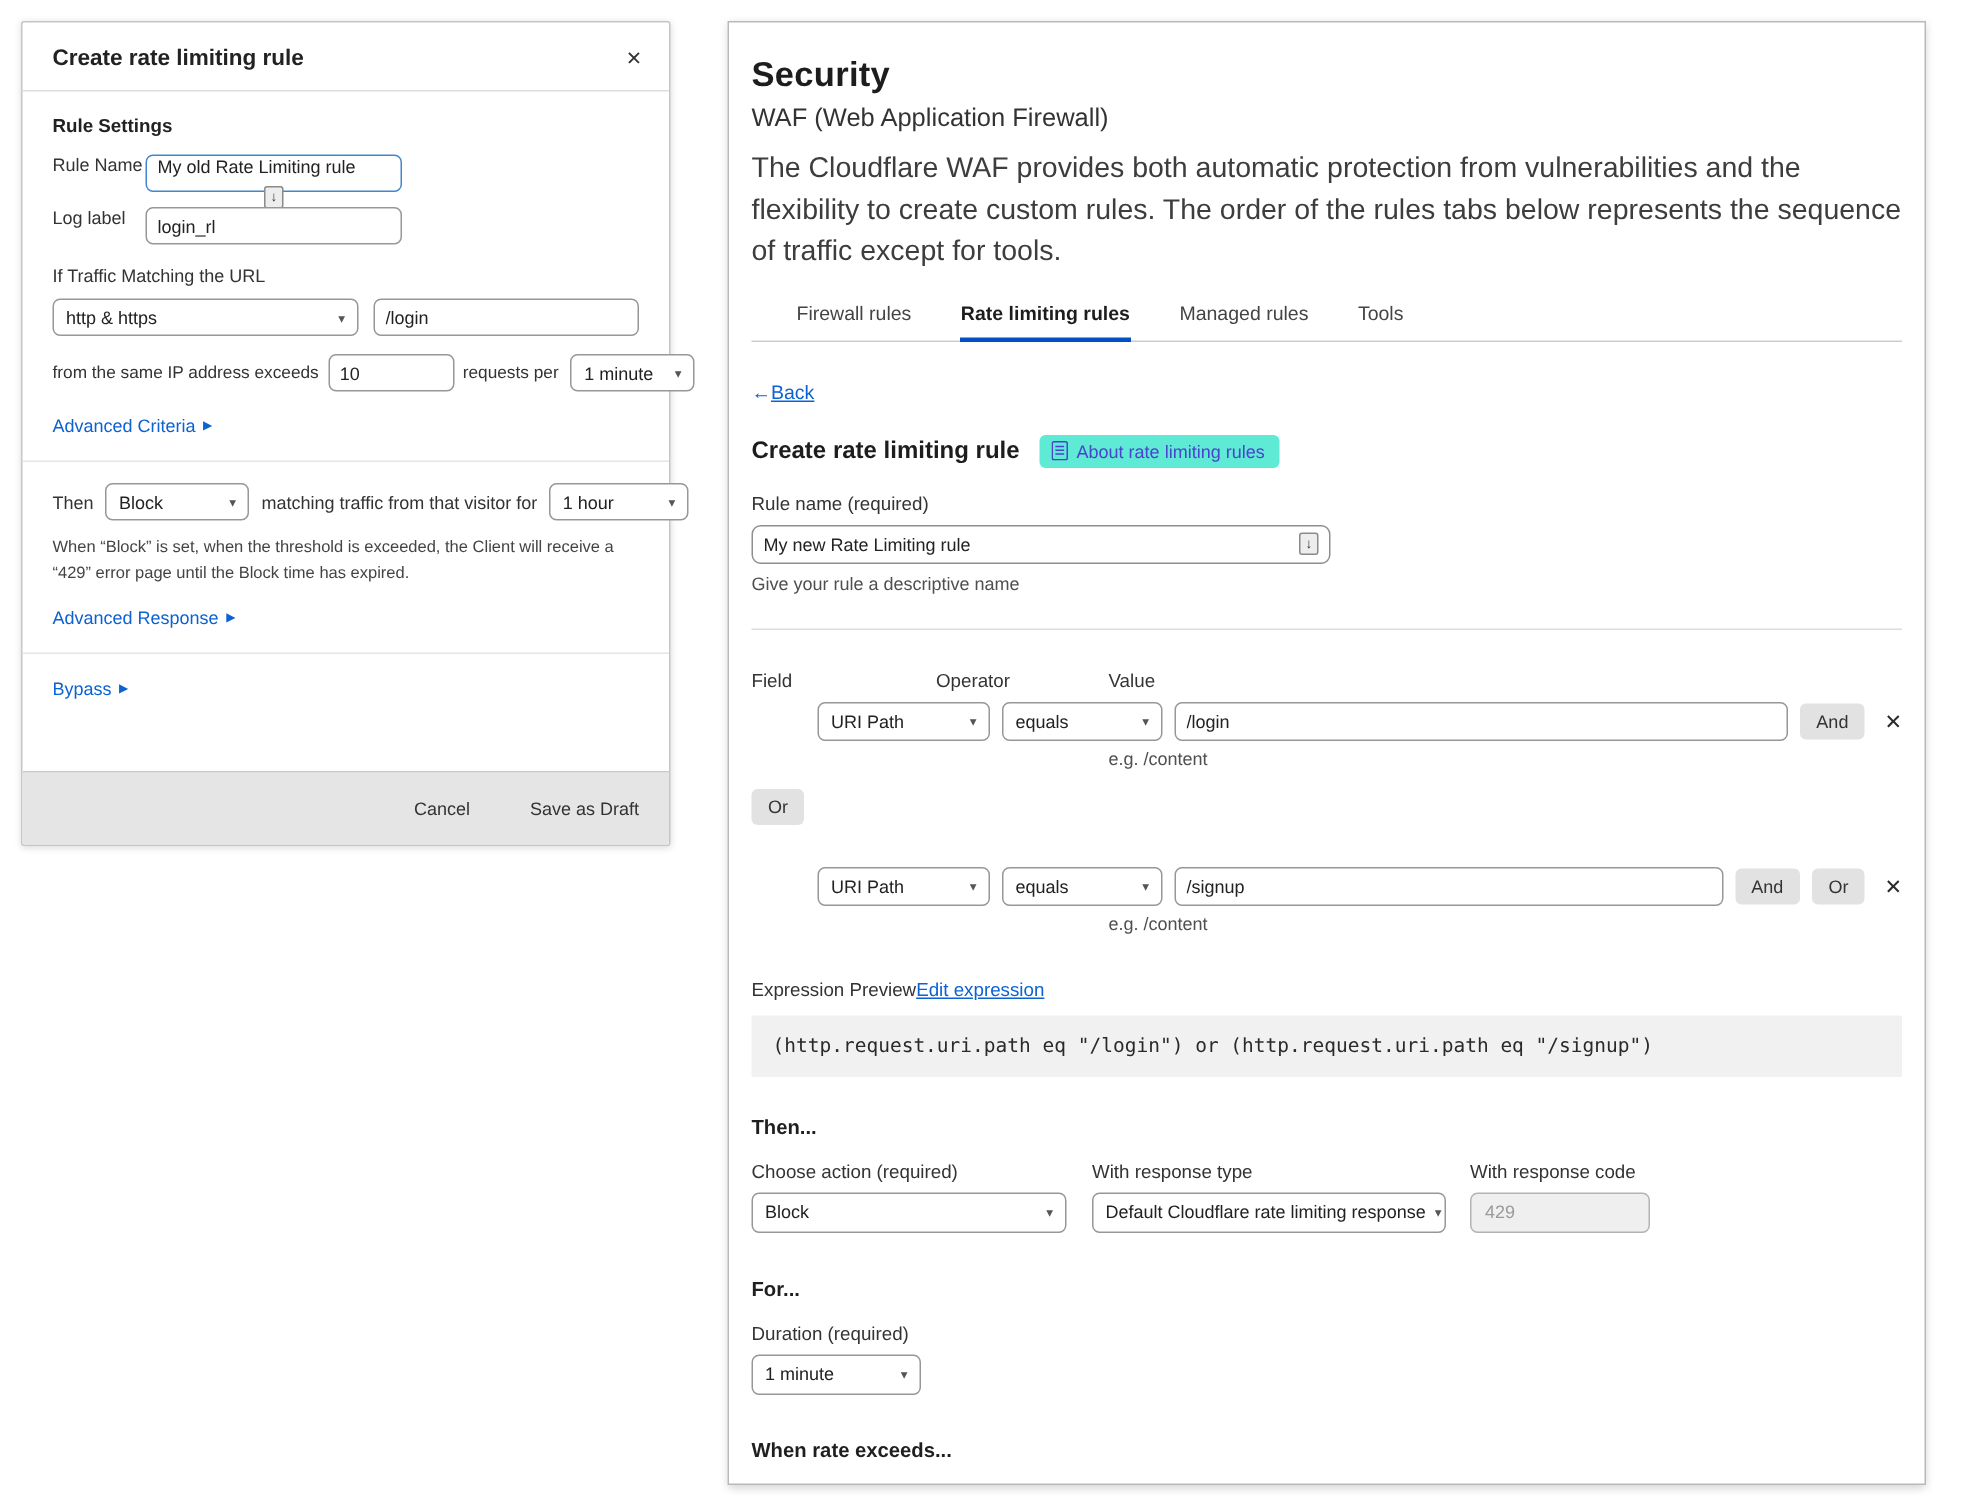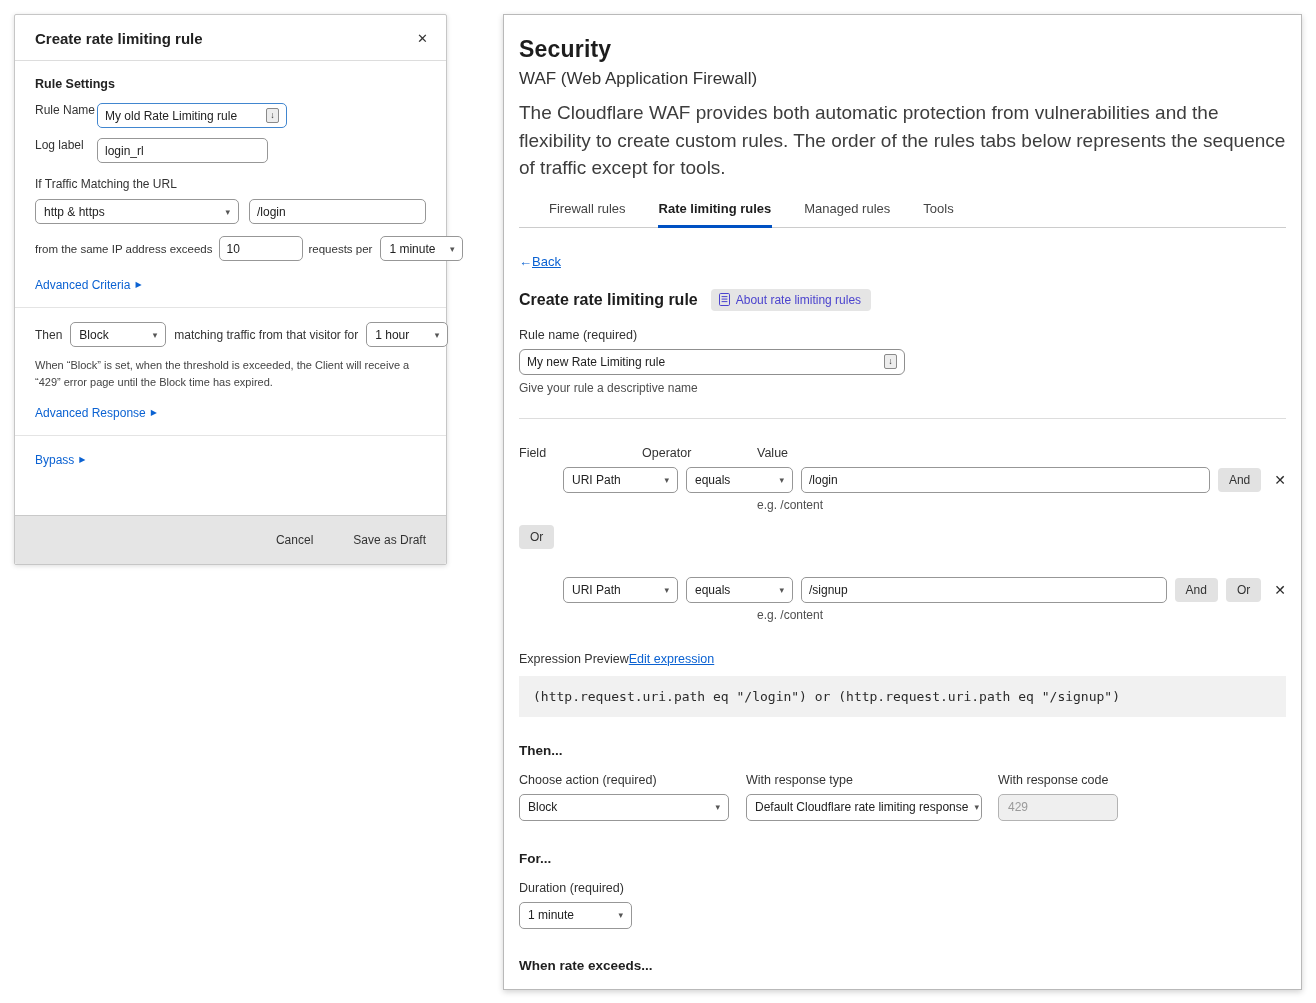--- a/index.html
+++ b/index.html
@@ -27,21 +27,21 @@
   .mrow { display: flex; align-items: flex-start; margin-bottom: 10px; }
   .mrow > label { width: 62px; flex: none; font-size: 12px; color: #333; }
   .tinput {
     display: flex; align-items: center; gap: 6px; height: 25px;
     border: 1px solid #979797; border-radius: 5px; background: #fff; padding: 0 7px;
   }
   .tinput input {
     border: none; outline: none; flex: 1; font-size: 12px; color: #222;
     font-family: "Liberation Sans", sans-serif; background: transparent; min-width: 0;
   }
-  .tinput.focused { border: 1.5px solid #4186cf; }
+  .tinput.focused { border: 1.5px solid #4186cf; flex-direction: column; }
   .af-icon {
     flex: none; width: 13px; height: 15px; border: 1px solid #8a8a8a; border-radius: 2px;
     background: #ededed; color: #2c2c2c; font-size: 9px; line-height: 13px; text-align: center;
   }
   .mlabel { font-size: 12px; color: #333; margin: 14px 0 8px; }
   .sel {
     display: flex; align-items: center; justify-content: space-between; gap: 6px;
     height: 25px; border: 1px solid #979797; border-radius: 5px; background: #fff;
     padding: 0 8px; font-size: 12px; color: #222; cursor: pointer; white-space: nowrap;
   }
@@ -50,49 +50,49 @@
   .mrow2 .sel { width: 204px; flex: none; }
   .mrow2 .tinput { flex: 1; }
   .mrow3 { display: flex; align-items: center; gap: 6px; font-size: 11.5px; color: #333; margin-bottom: 14px; white-space: nowrap; }
   .mrow3 .tinput { width: 84px; flex: none; }
   .mrow3 .sel { width: 83px; flex: none; margin-left: 2px; }
   .mlink { display: inline-flex; align-items: center; gap: 5px; color: #0b62d2; font-size: 12px; cursor: pointer; }
   .tri { font-size: 8px; line-height: 1; }
   .mdivider { border: none; border-top: 1px solid #e4e4e4; margin: 14px -20px; }
   .mrow4 { display: flex; align-items: center; gap: 8px; font-size: 12px; color: #333; margin-bottom: 10px; white-space: nowrap; }
   .mrow4 .sel.act { width: 96px; flex: none; }
-  .mrow4 .sel.dur { width: 82px; flex: none; }
+  .mrow4 .sel.dur { width: 93px; flex: none; }
   .mnote { font-size: 11px; color: #444; line-height: 1.55; margin-bottom: 12px; }
   .m-bypass { margin-bottom: 2px; display: inline-flex; }
   .modal-footer {
     background: #e5e5e5; border-top: 1px solid #c9c9c9; border-radius: 0 0 2px 2px;
     padding: 17px 20px; display: flex; justify-content: flex-end; gap: 40px; margin-top: 40px;
   }
   .txt-btn { background: none; border: none; font-size: 12px; color: #333; cursor: pointer; font-family: "Liberation Sans", sans-serif; }
 
   
   .panel {
-    position: absolute; left: 503px; top: 14px; width: 799px; height: 976px;
+    position: absolute; left: 485px; top: 14px; width: 799px; height: 976px;
     background: #fff; border: 1px solid #b9b9b9;
     box-shadow: 0 2px 6px rgba(0,0,0,.18);
     padding: 21px 15px; overflow: hidden;
   }
   .p-title { font-size: 23px; font-weight: 700; color: #1d1d1d; margin-bottom: 6px; letter-spacing: .2px; }
   .p-subtitle { font-size: 17px; font-weight: 400; color: #333; margin-bottom: 10px; }
   .p-desc { font-size: 19px; color: #3d3d3d; line-height: 1.45; max-width: 768px; margin-bottom: 13px; }
   .tabs { display: flex; gap: 31px; padding-left: 29px; border-bottom: 1px solid #ccc; }
   .tab { font-size: 13px; color: #444; padding: 6px 1px 9px; cursor: pointer; border-bottom: 3px solid transparent; margin-bottom: -1px; white-space: nowrap; }
   .tab.active { font-weight: 700; color: #1d1d1d; border-bottom-color: #0051c3; }
   .back { display: inline-flex; align-items: center; margin: 26px 0 0; color: #0b62d2; font-size: 13px; cursor: pointer; }
   .back .u { text-decoration: underline; }
   .form-title-row { display: flex; align-items: center; gap: 13px; margin: 19px 0 17px; }
   .form-title { font-size: 16px; font-weight: 700; color: #1d1d1d; }
   .badge {
     display: inline-flex; align-items: center; gap: 6px;
-    background: #e5e5e5; color: #4b43ce; font-size: 12px;
+    background: #5eead4; color: #4b43ce; font-size: 12px;
     padding: 4px 10px 4px 8px; border-radius: 4px; cursor: pointer; white-space: nowrap;
   }
   .flabel { font-size: 12.5px; color: #333; margin-bottom: 7px; }
   .name-wrap { width: 386px; }
   .name-wrap .tinput { height: 26px; border-radius: 6px; border-color: #8f8f8f; }
   .help { font-size: 12px; color: #4f4f4f; margin-top: 6px; }
   .pdivider { border: none; border-top: 1px solid #ddd; margin: 23px 0 27px; }
   .psec { font-size: 13.5px; font-weight: 700; color: #1f1f1f; margin-bottom: 15px; }
   .cond-labels { display: flex; font-size: 12.5px; color: #333; margin-bottom: 7px; }
   .cond-labels .l1 { width: 123px; }

